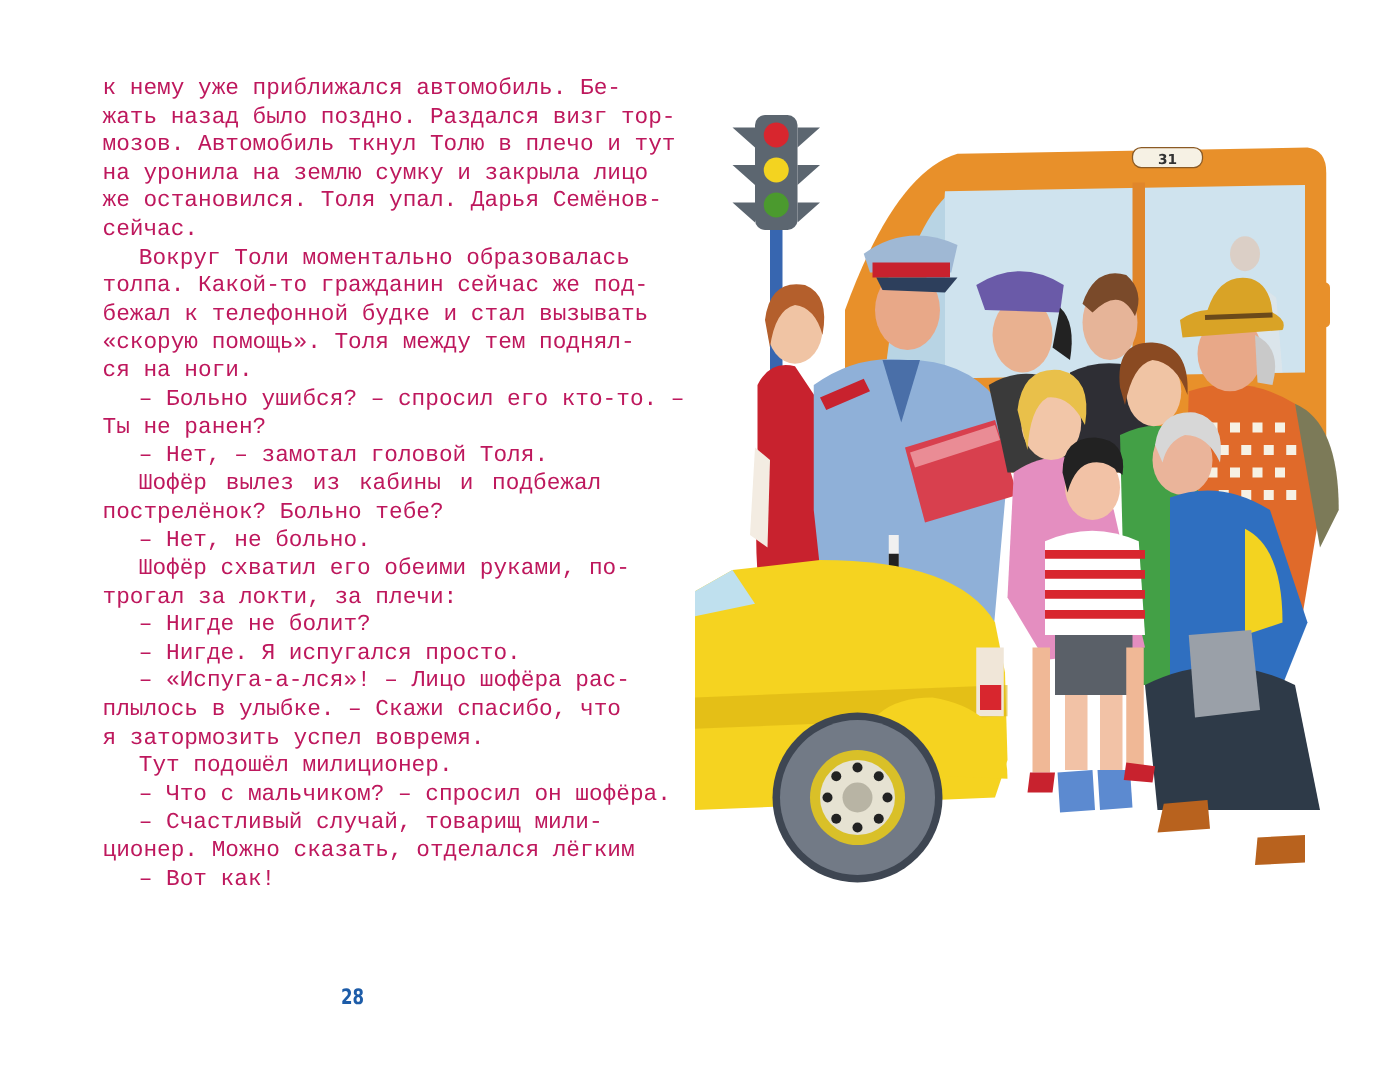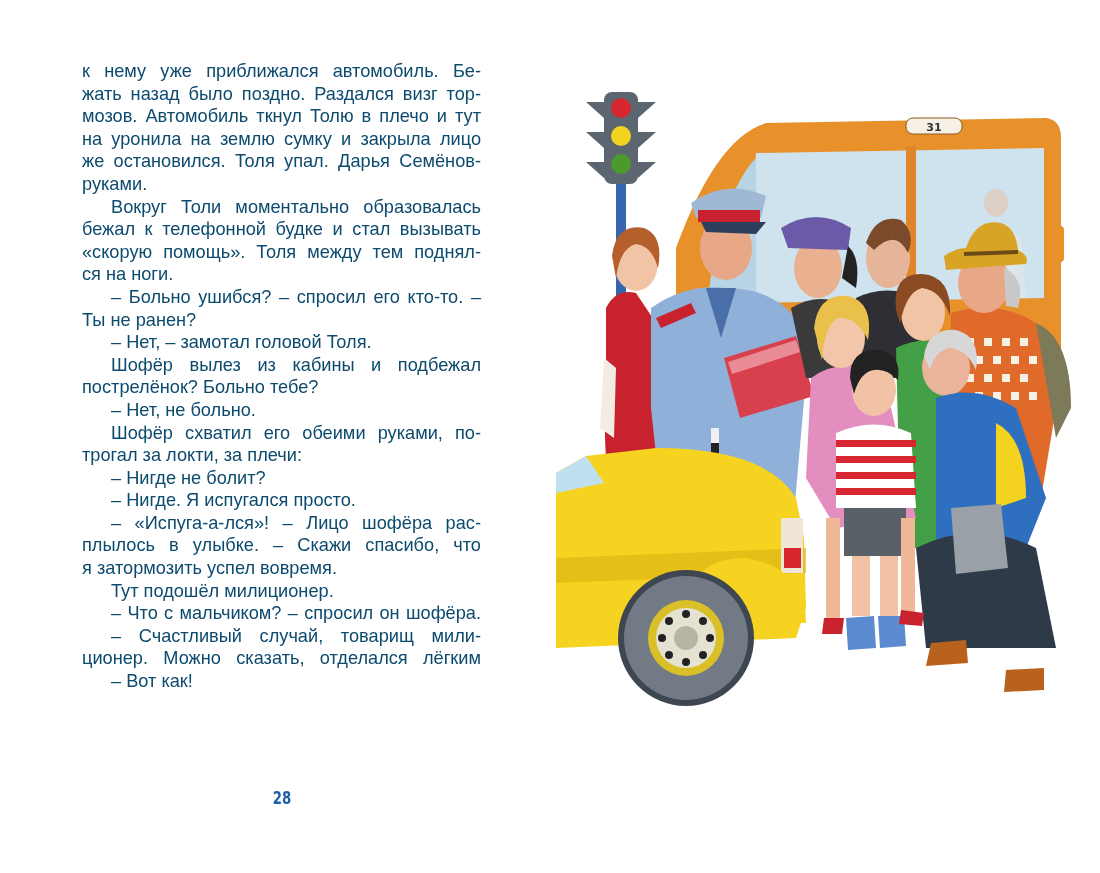--- a/index.html
+++ b/index.html
@@ -15,24 +15,24 @@
       font-family: "DejaVu Serif", "Liberation Serif", serif;
       color: #231f20;
     }
     .page-left {
       position: absolute;
       left: 82px;
       top: 60px;
       width: 399px;
     }
     .text-block {
-      font-family: Liberation Sans, sans-serif;
+      font-family: Liberation Mono, monospace;
       font-size: 18.2px;
       line-height: 22.6px;
-      color: #0c4a6e;
+      color: #be185d;
     }
     .line {
       display: block;
       white-space: nowrap;
       text-align: justify;
       text-align-last: justify;
       height: 22.6px;
     }
     .line.last {
       text-align-last: left;
@@ -63,22 +63,23 @@
 </head>
 <body>
 
 <div class="page-left">
   <div class="text-block" id="text-block">
       <span class="line">к нему уже приближался автомобиль. Бе-</span>
       <span class="line">жать назад было поздно. Раздался визг тор-</span>
       <span class="line">мозов. Автомобиль ткнул Толю в плечо и тут</span>
       <span class="line">на уронила на землю сумку и закрыла лицо</span>
       <span class="line">же остановился. Толя упал. Дарья Семёнов-</span>
-      <span class="line last">руками.</span>
+      <span class="line last">сейчас.</span>
       <span class="line indent">Вокруг Толи моментально образовалась</span>
+      <span class="line">толпа. Какой-то гражданин сейчас же под-</span>
       <span class="line">бежал к телефонной будке и стал вызывать</span>
       <span class="line">«скорую помощь». Толя между тем поднял-</span>
       <span class="line last">ся на ноги.</span>
       <span class="line indent">– Больно ушибся? – спросил его кто-то. –</span>
       <span class="line last">Ты не ранен?</span>
       <span class="line indent last">– Нет, – замотал головой Толя.</span>
       <span class="line indent">Шофёр вылез из кабины и подбежал</span>
       <span class="line last">пострелёнок? Больно тебе?</span>
       <span class="line indent last">– Нет, не больно.</span>
       <span class="line indent">Шофёр схватил его обеими руками, по-</span>

